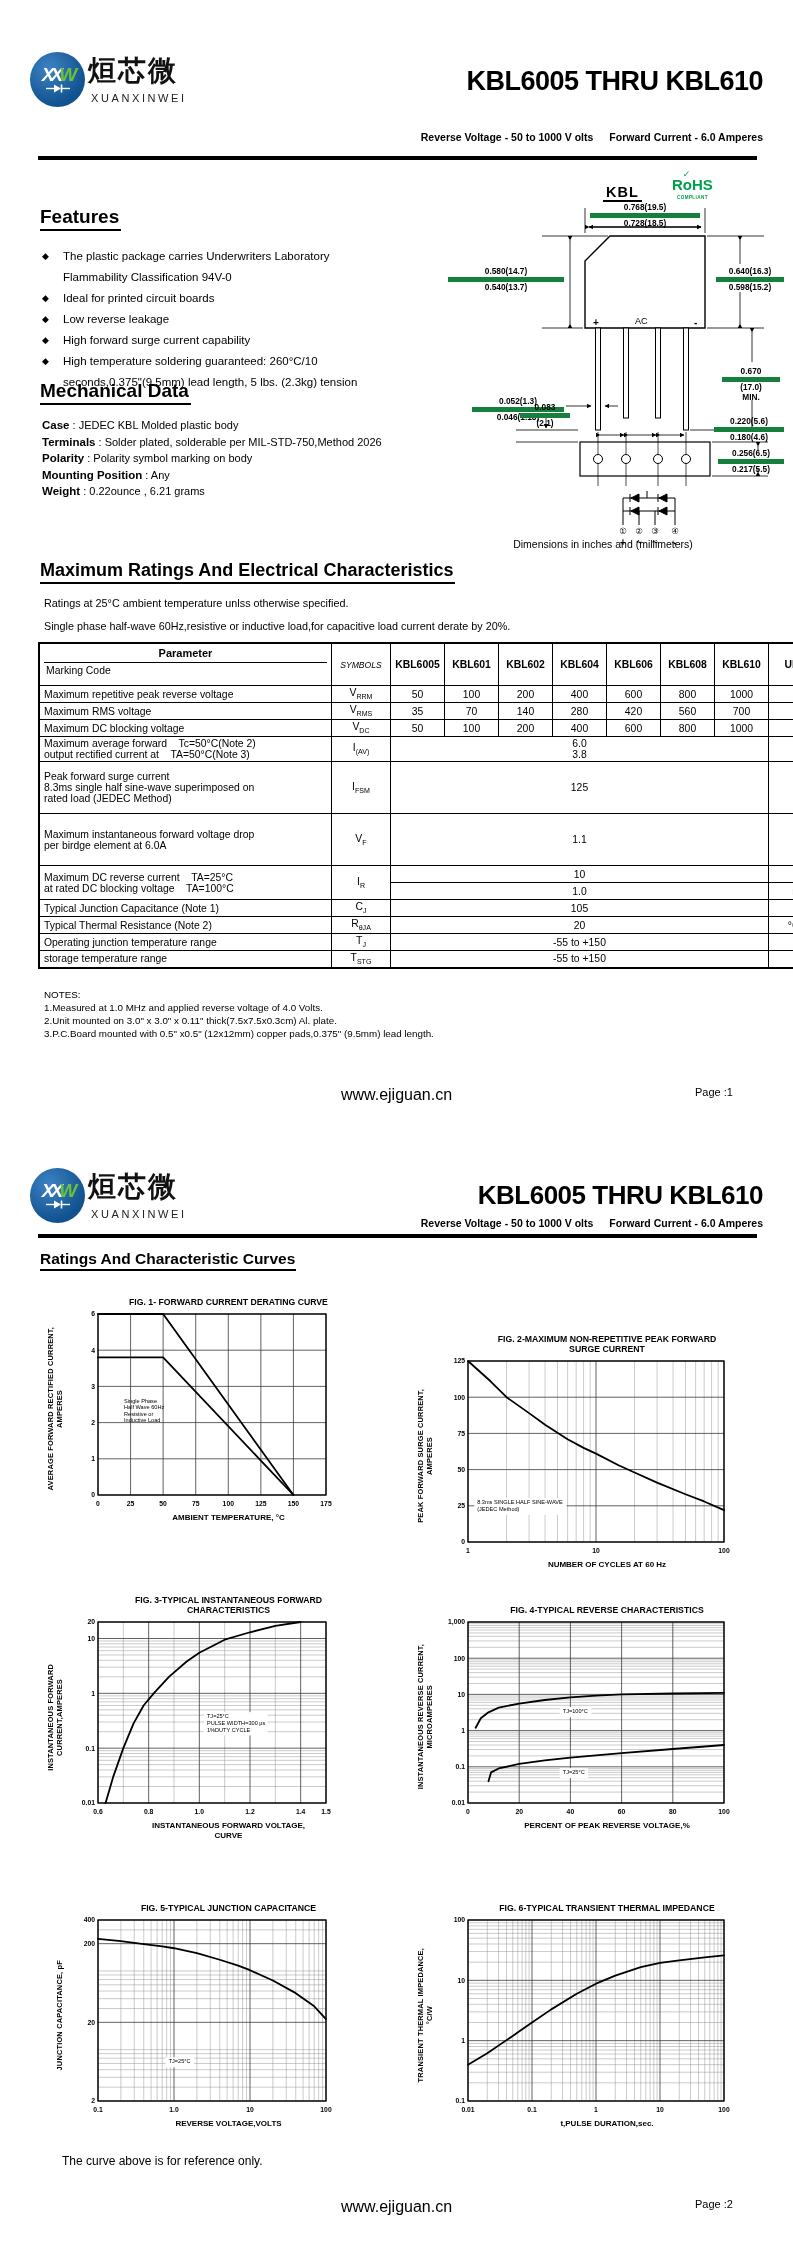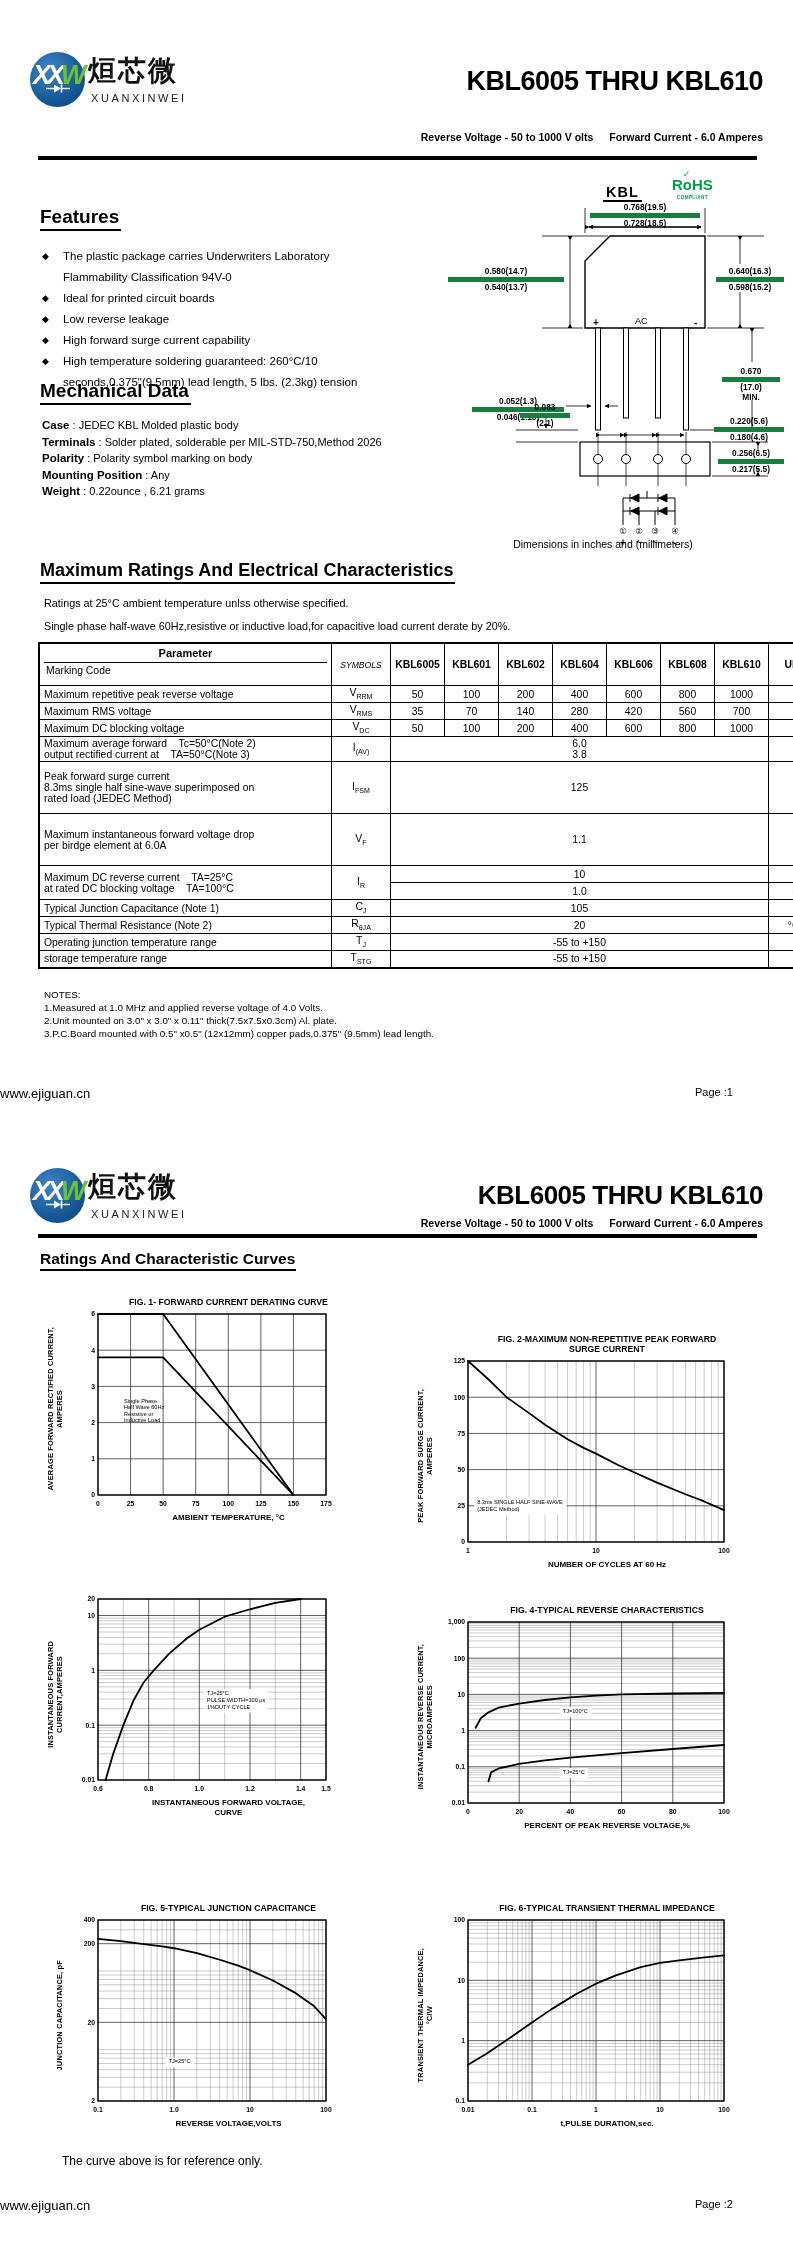--- a/index.html
+++ b/index.html
@@ -4,21 +4,21 @@
 <style>
   html,body{margin:0;padding:0;background:#e8e8e8;}
   .sheet{position:relative;width:793px;height:2244px;background:#ffffff;overflow:hidden;
          font-family:"Liberation Sans","DejaVu Sans",sans-serif;color:#000;}
   .abs{position:absolute;}
   
   .logo{width:190px;height:62px;}
   .logo-circle{position:absolute;left:0;top:0;width:55px;height:55px;border-radius:50%;
        background:radial-gradient(circle at 35% 30%,#3d83c4,#11528f 70%);display:flex;flex-direction:column;
        align-items:center;justify-content:center;}
-  .xxw{font-style:italic;font-weight:bold;font-size:27px;letter-spacing:-4px;line-height:18px;color:#fff;}
+  .xxw{font-style:italic;font-weight:bold;font-size:19px;letter-spacing:-4px;line-height:18px;color:#fff;}
   .xxw .ws{color:#6cc235;}
   .logo-cn{position:absolute;left:58px;top:0px;font-size:28px;font-weight:bold;letter-spacing:2px;color:#111;}
   .logo-en{position:absolute;left:61px;top:40px;font-size:11px;letter-spacing:2.6px;color:#222;}
   .doc-title{font-weight:bold;font-size:27px;text-align:right;letter-spacing:-0.5px;}
   .doc-sub{font-weight:bold;font-size:10.5px;text-align:right;}
   .doc-sub .gap{display:inline-block;width:16px;}
   .rule{height:4px;background:#000;}
   .center-head{font-weight:bold;font-size:15px;text-align:center;letter-spacing:0.3px;}
   .sec-head{font-weight:bold;font-size:19px;border-bottom:2.5px solid #000;display:inline-block;padding:0 2px 1px 0;}
   .sec-head2{font-weight:bold;font-size:18px;border-bottom:2.5px solid #000;display:inline-block;padding:0 2px 1px 0;}
@@ -52,21 +52,21 @@
   .c-sym{width:50px;text-align:center;}
   .c-part{width:45px;text-align:center;font-weight:bold;font-size:9.3px;padding:1px 1px;}
   .c-units{width:54px;text-align:center;font-weight:bold;font-size:11px;}
   .ph-top{font-weight:bold;font-size:11px;text-align:center;border-bottom:1px solid #000;padding:2px 0 3px 0;}
   .ph-bot{text-align:left;padding:2px 0 8px 2px;font-size:10.4px;}
   .symhead{font-style:italic;font-size:8.6px;}
   td.val{text-align:center;font-size:10.8px;}
   td.unit{text-align:center;font-size:10.4px;}
   sub{font-size:68%;}
   
-  .foot-site{width:793px;text-align:left;font-size:13px;}
+  .foot-site{width:793px;text-align:center;font-size:16px;}
   .foot-page{font-size:11px;}
   
   .fig{}
   .fig-title{min-height:23px;display:flex;flex-direction:column;justify-content:flex-end;align-items:center;
       font-size:8.7px;font-weight:bold;line-height:10px;text-align:center;padding-left:26px;}
   .fig-body{display:flex;align-items:stretch;margin-top:1px;}
   .ylab{width:26px;display:flex;flex-direction:row;justify-content:flex-end;align-items:center;}
   .ylab div{writing-mode:vertical-rl;transform:rotate(180deg);font-size:7.4px;font-weight:bold;
       text-align:center;letter-spacing:0.2px;line-height:9px;}
   .xlab{padding-left:26px;text-align:center;font-size:8px;font-weight:bold;line-height:9.5px;margin-top:3px;}
@@ -563,20 +563,24 @@
           <text x="31" y="80.80000000000001" font-size="6.8" font-weight="bold" text-anchor="end">75</text>
           <text x="31" y="44.6" font-size="6.8" font-weight="bold" text-anchor="end">100</text>
           <text x="31" y="8.4" font-size="6.8" font-weight="bold" text-anchor="end">125</text>
         </svg>
       </div>
       <div class="xlab">
         <div>NUMBER OF CYCLES AT 60 Hz</div>
       </div>
     </div>
   <div class="abs fig" style="left:38px;top:1592px;width:355px;">
+      <div class="fig-title">
+        <div>FIG. 3-TYPICAL INSTANTANEOUS FORWARD</div>
+        <div>CHARACTERISTICS</div>
+      </div>
       <div class="fig-body">
         <div class="ylab">
           <div>INSTANTANEOUS FORWARD</div>
           <div>CURRENT,AMPERES</div>
         </div>
         <svg width="272" height="202" viewBox="0 0 272 202">
           <line x1="59.33" y1="6" x2="59.33" y2="187" stroke="#8a8a8a" stroke-width="0.45"></line>
           <line x1="110" y1="6" x2="110" y2="187" stroke="#8a8a8a" stroke-width="0.45"></line>
           <line x1="160.67" y1="6" x2="160.67" y2="187" stroke="#8a8a8a" stroke-width="0.45"></line>
           <line x1="211.33" y1="6" x2="211.33" y2="187" stroke="#8a8a8a" stroke-width="0.45"></line>

